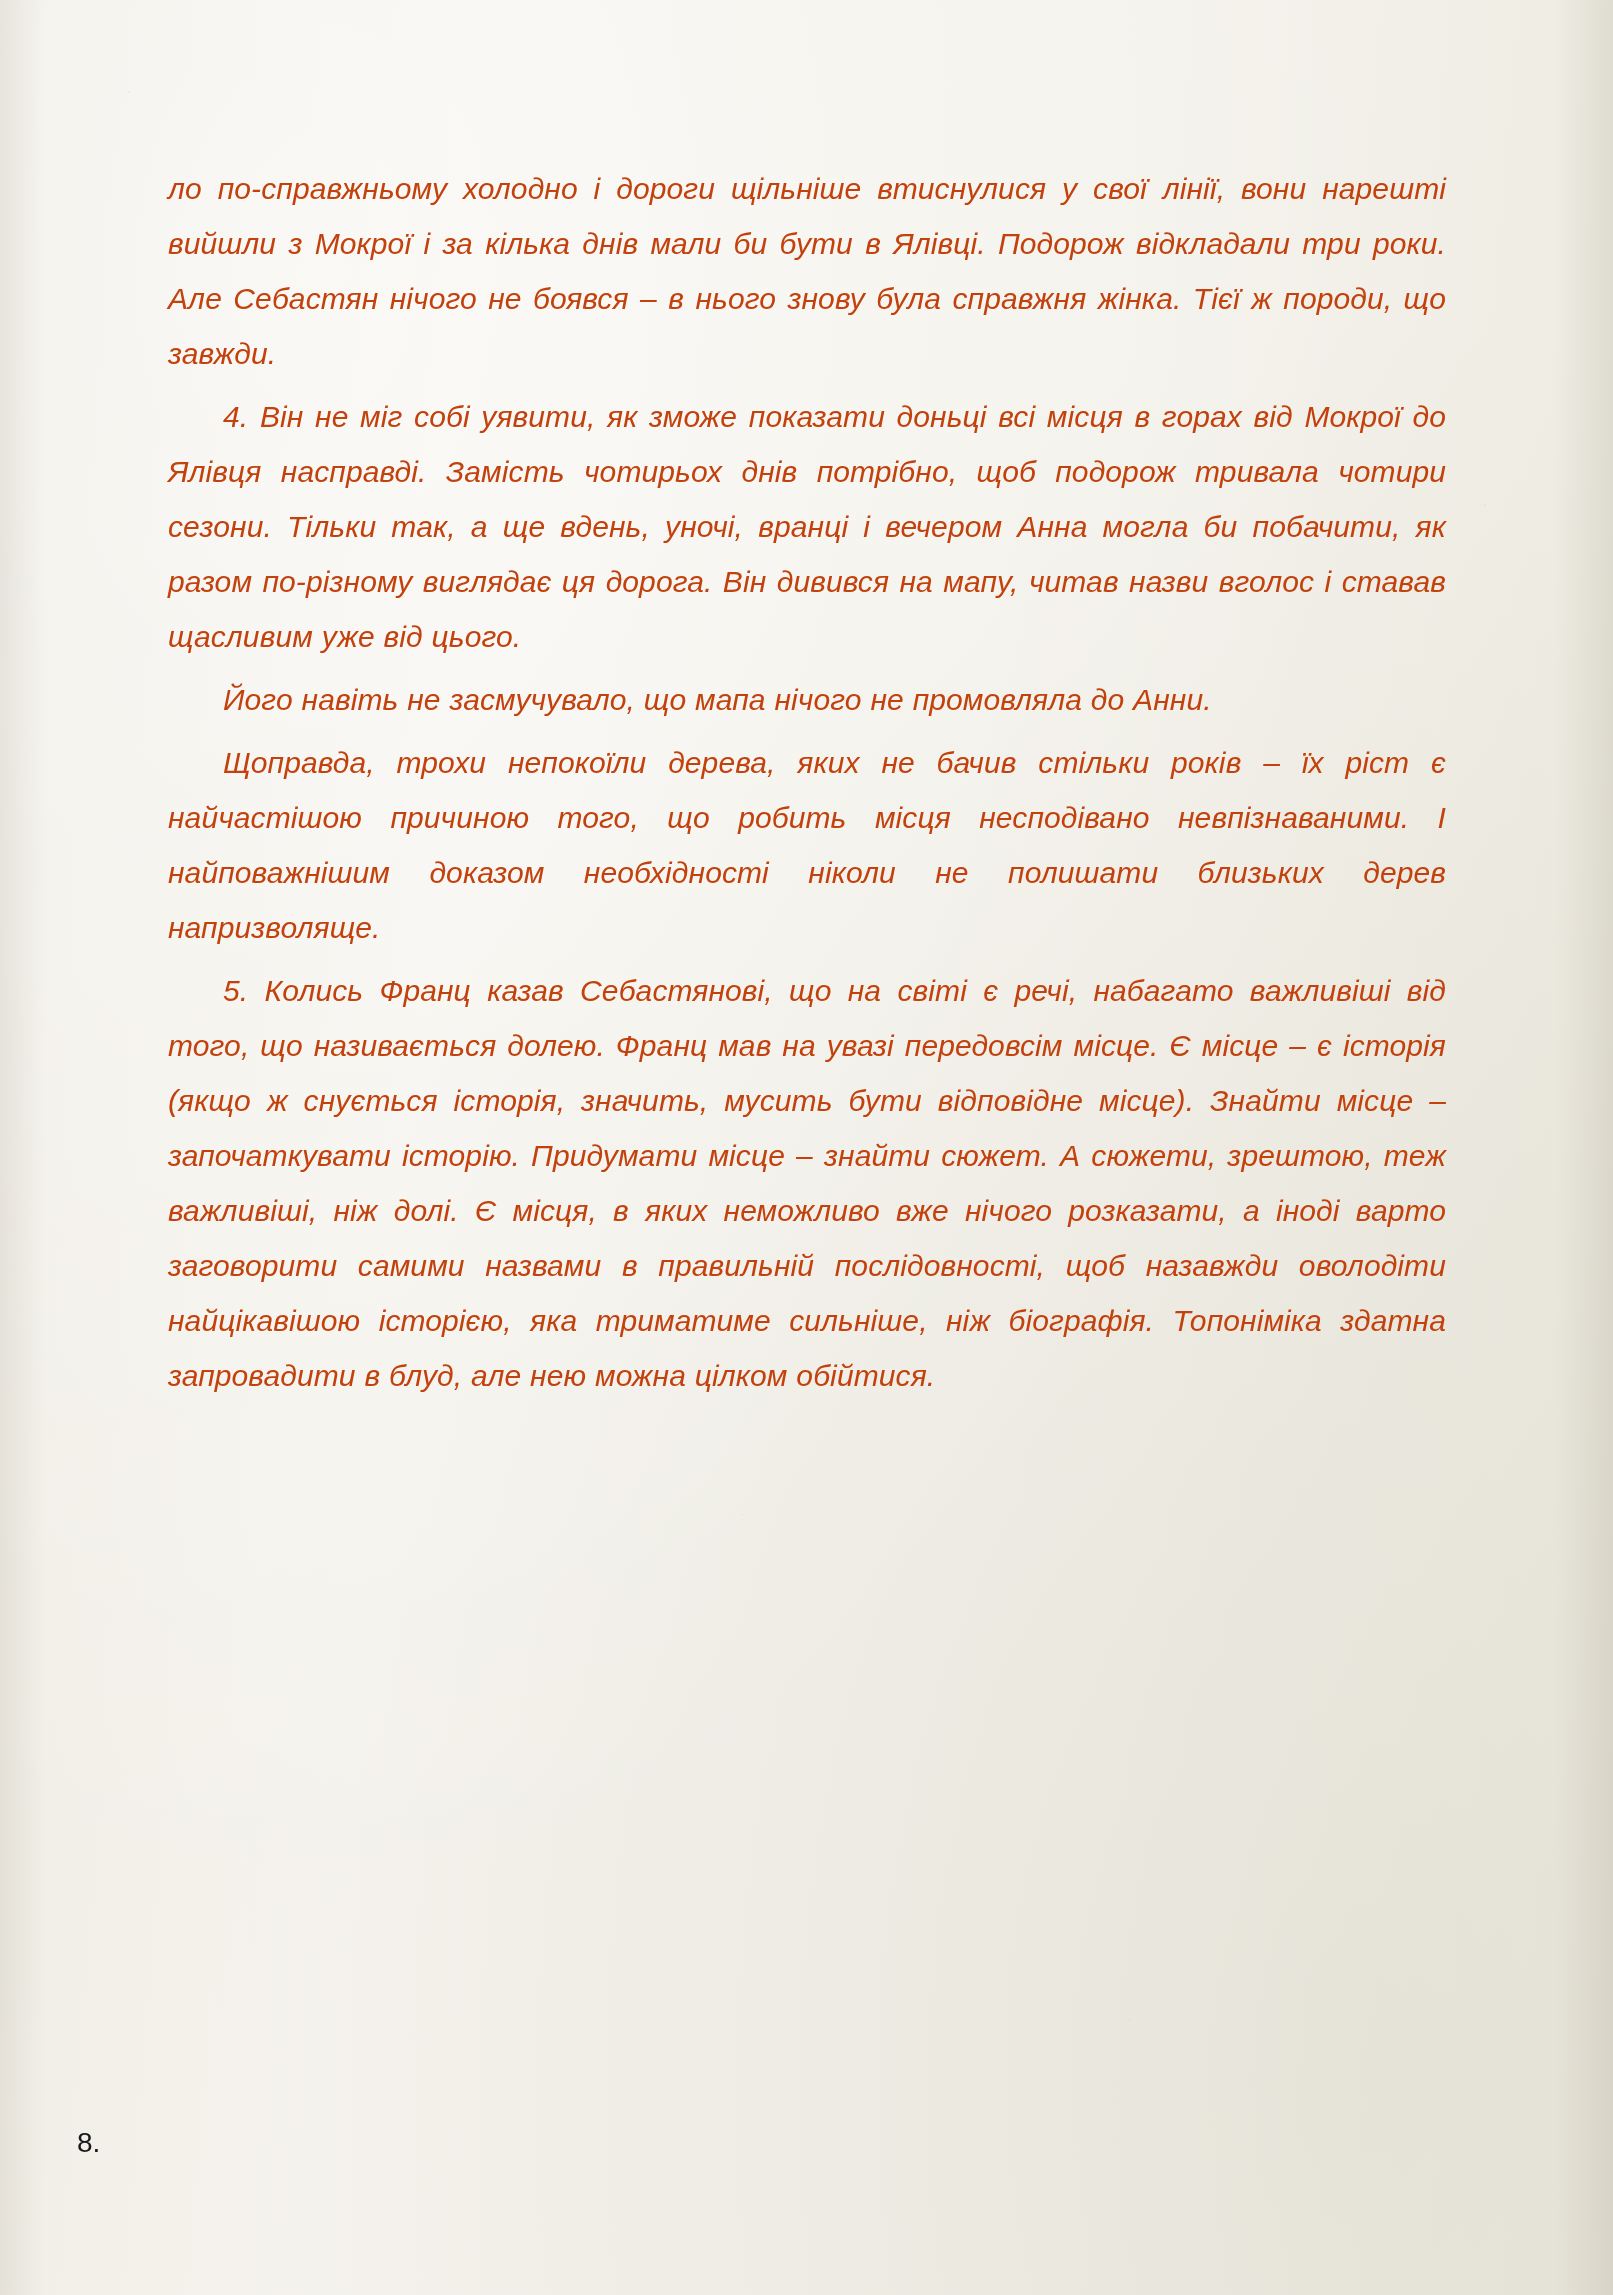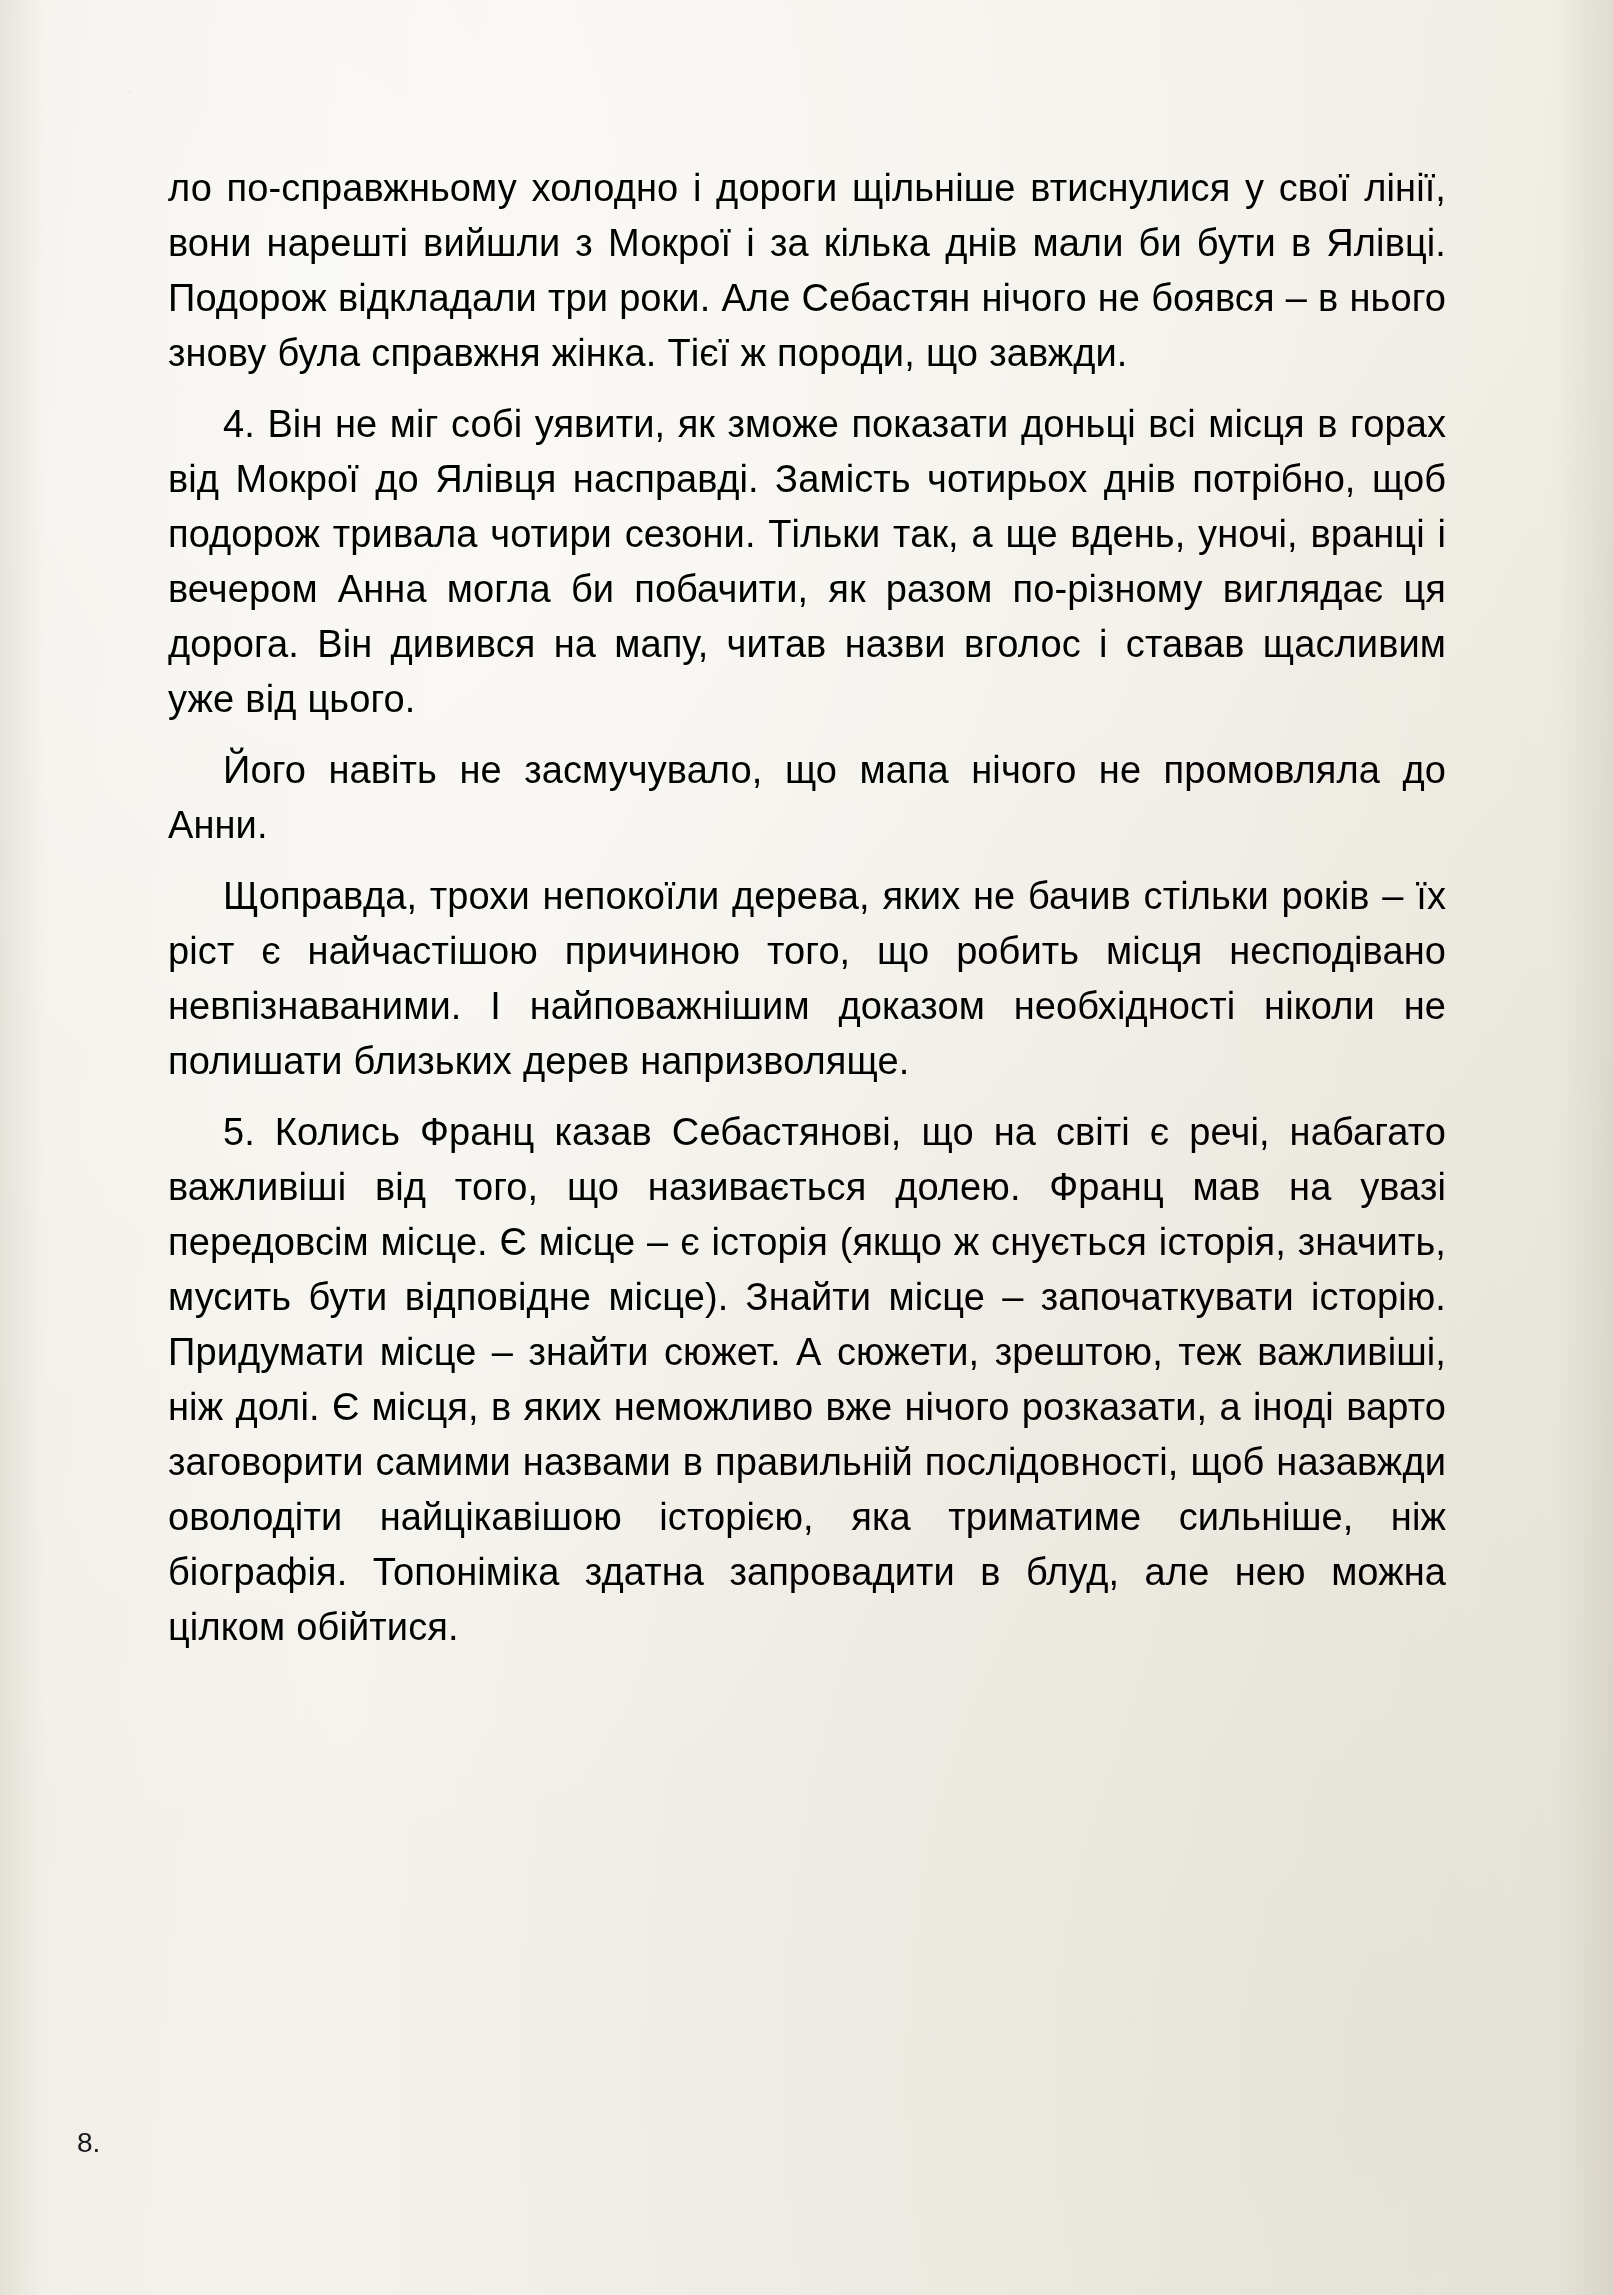--- a/index.html
+++ b/index.html
@@ -29,34 +29,35 @@
     inset: 0;
   }
   .text-column {
     position: absolute;
     left: 168px;
     top: 161px;
     width: 1278px;
   }
   p.para {
     margin: 0;
-    font-size: 38px;
+    font-size: 30px;
     line-height: 55px;
     letter-spacing: 0.1px;
     text-align: justify;
     text-justify: inter-word;
-    color: #000000;
+    color: #c2410c;
     font-weight: 400;
     word-spacing: 0.4px;
+    font-style: italic;
   }
   p.para.indent {
     text-indent: 55px;
   }
   p.para + p.para {
-    margin-top: 16px;
+    margin-top: 8px;
   }
   .folio {
     position: absolute;
     left: 77px;
     top: 2126px;
     font-size: 28px;
     line-height: 34px;
     color: #16181b;
     font-family: "Liberation Sans", sans-serif;
   }

